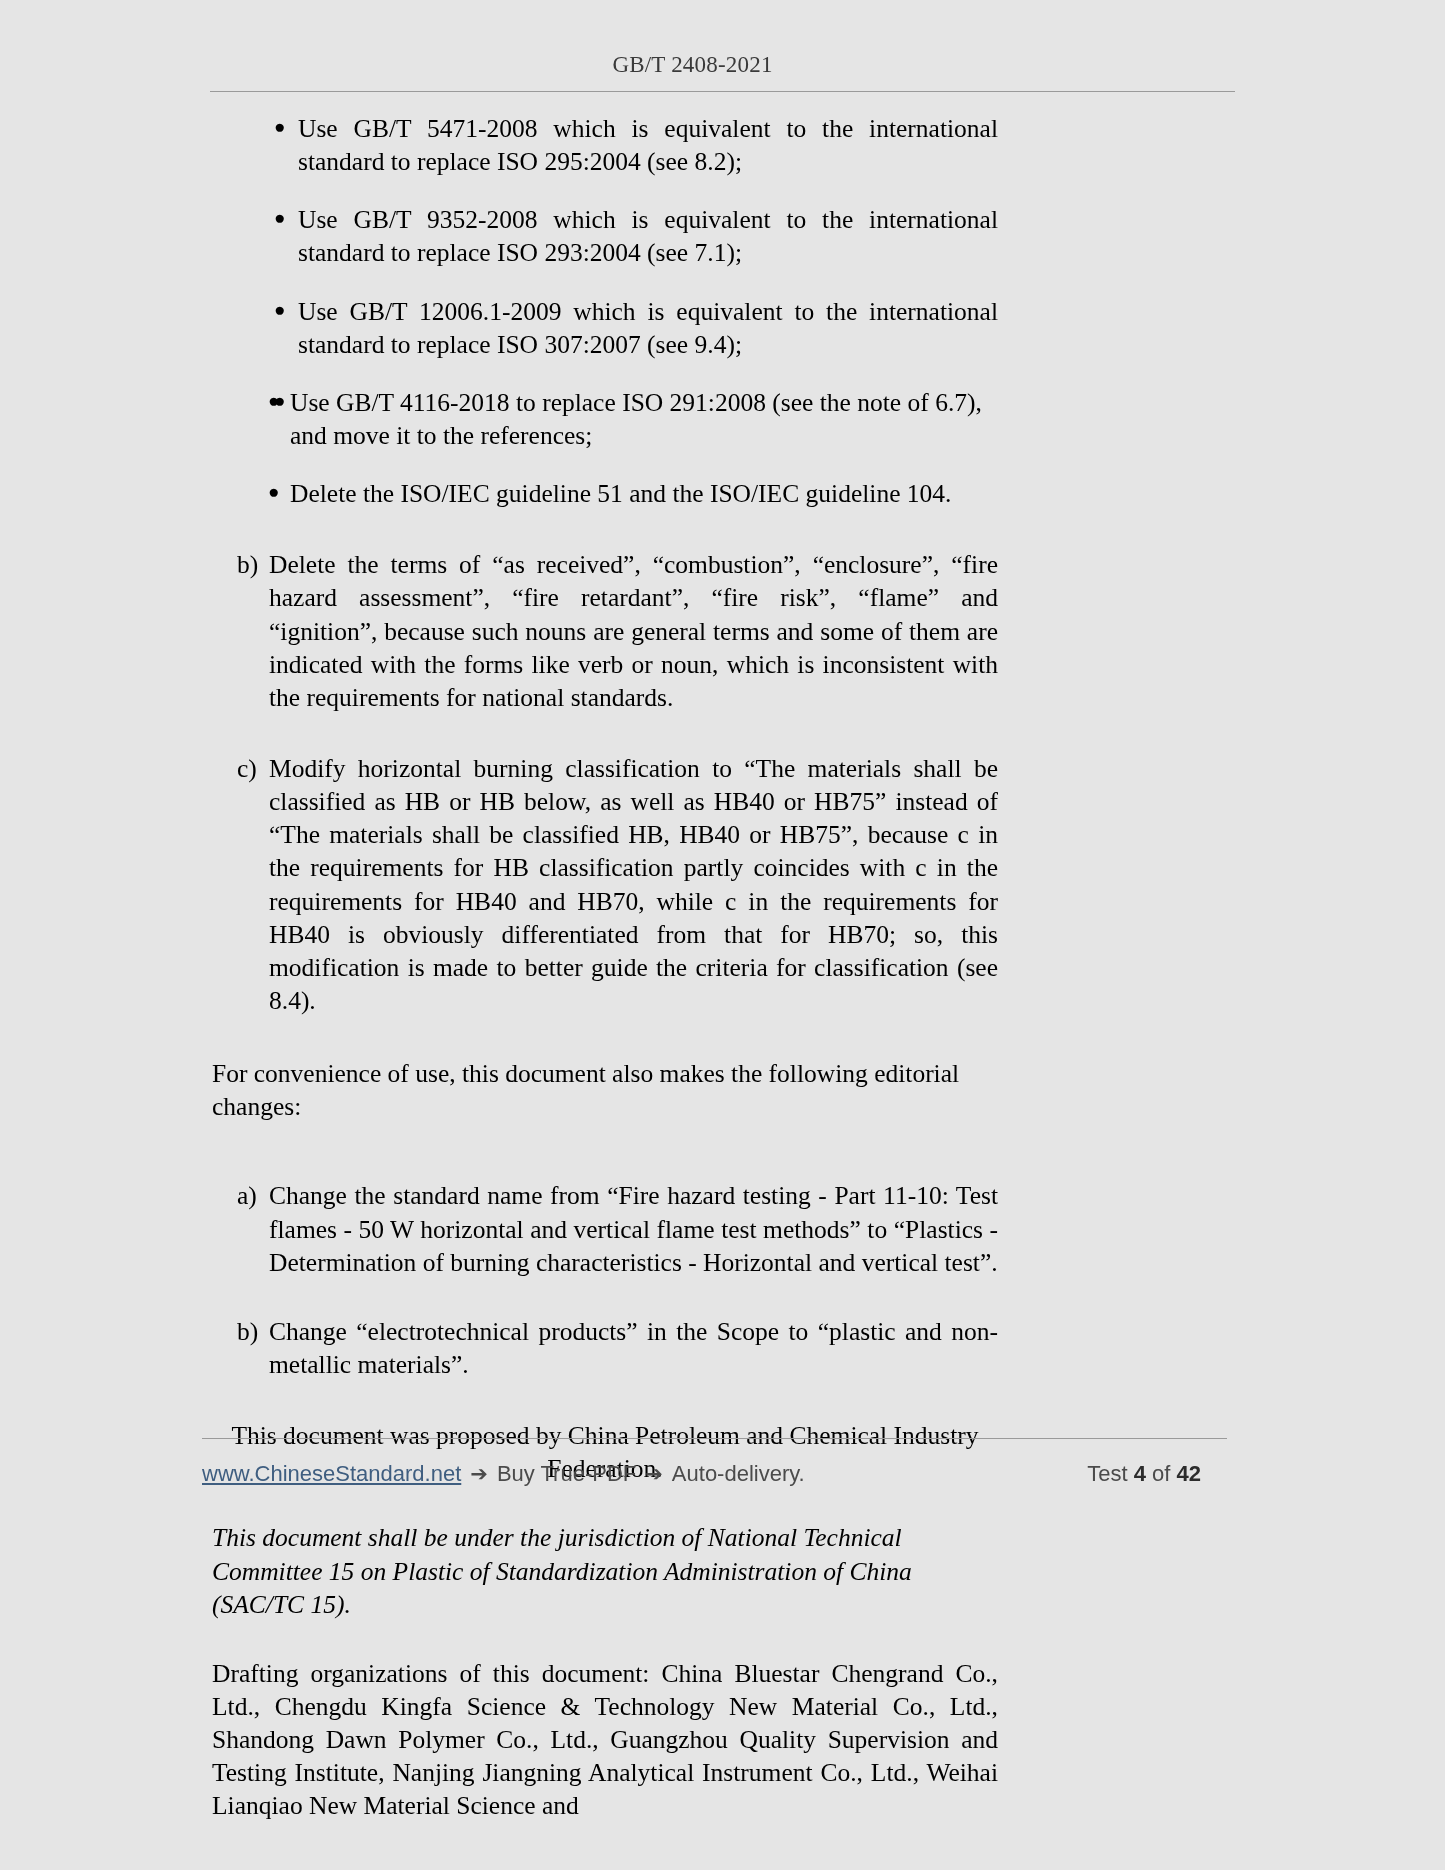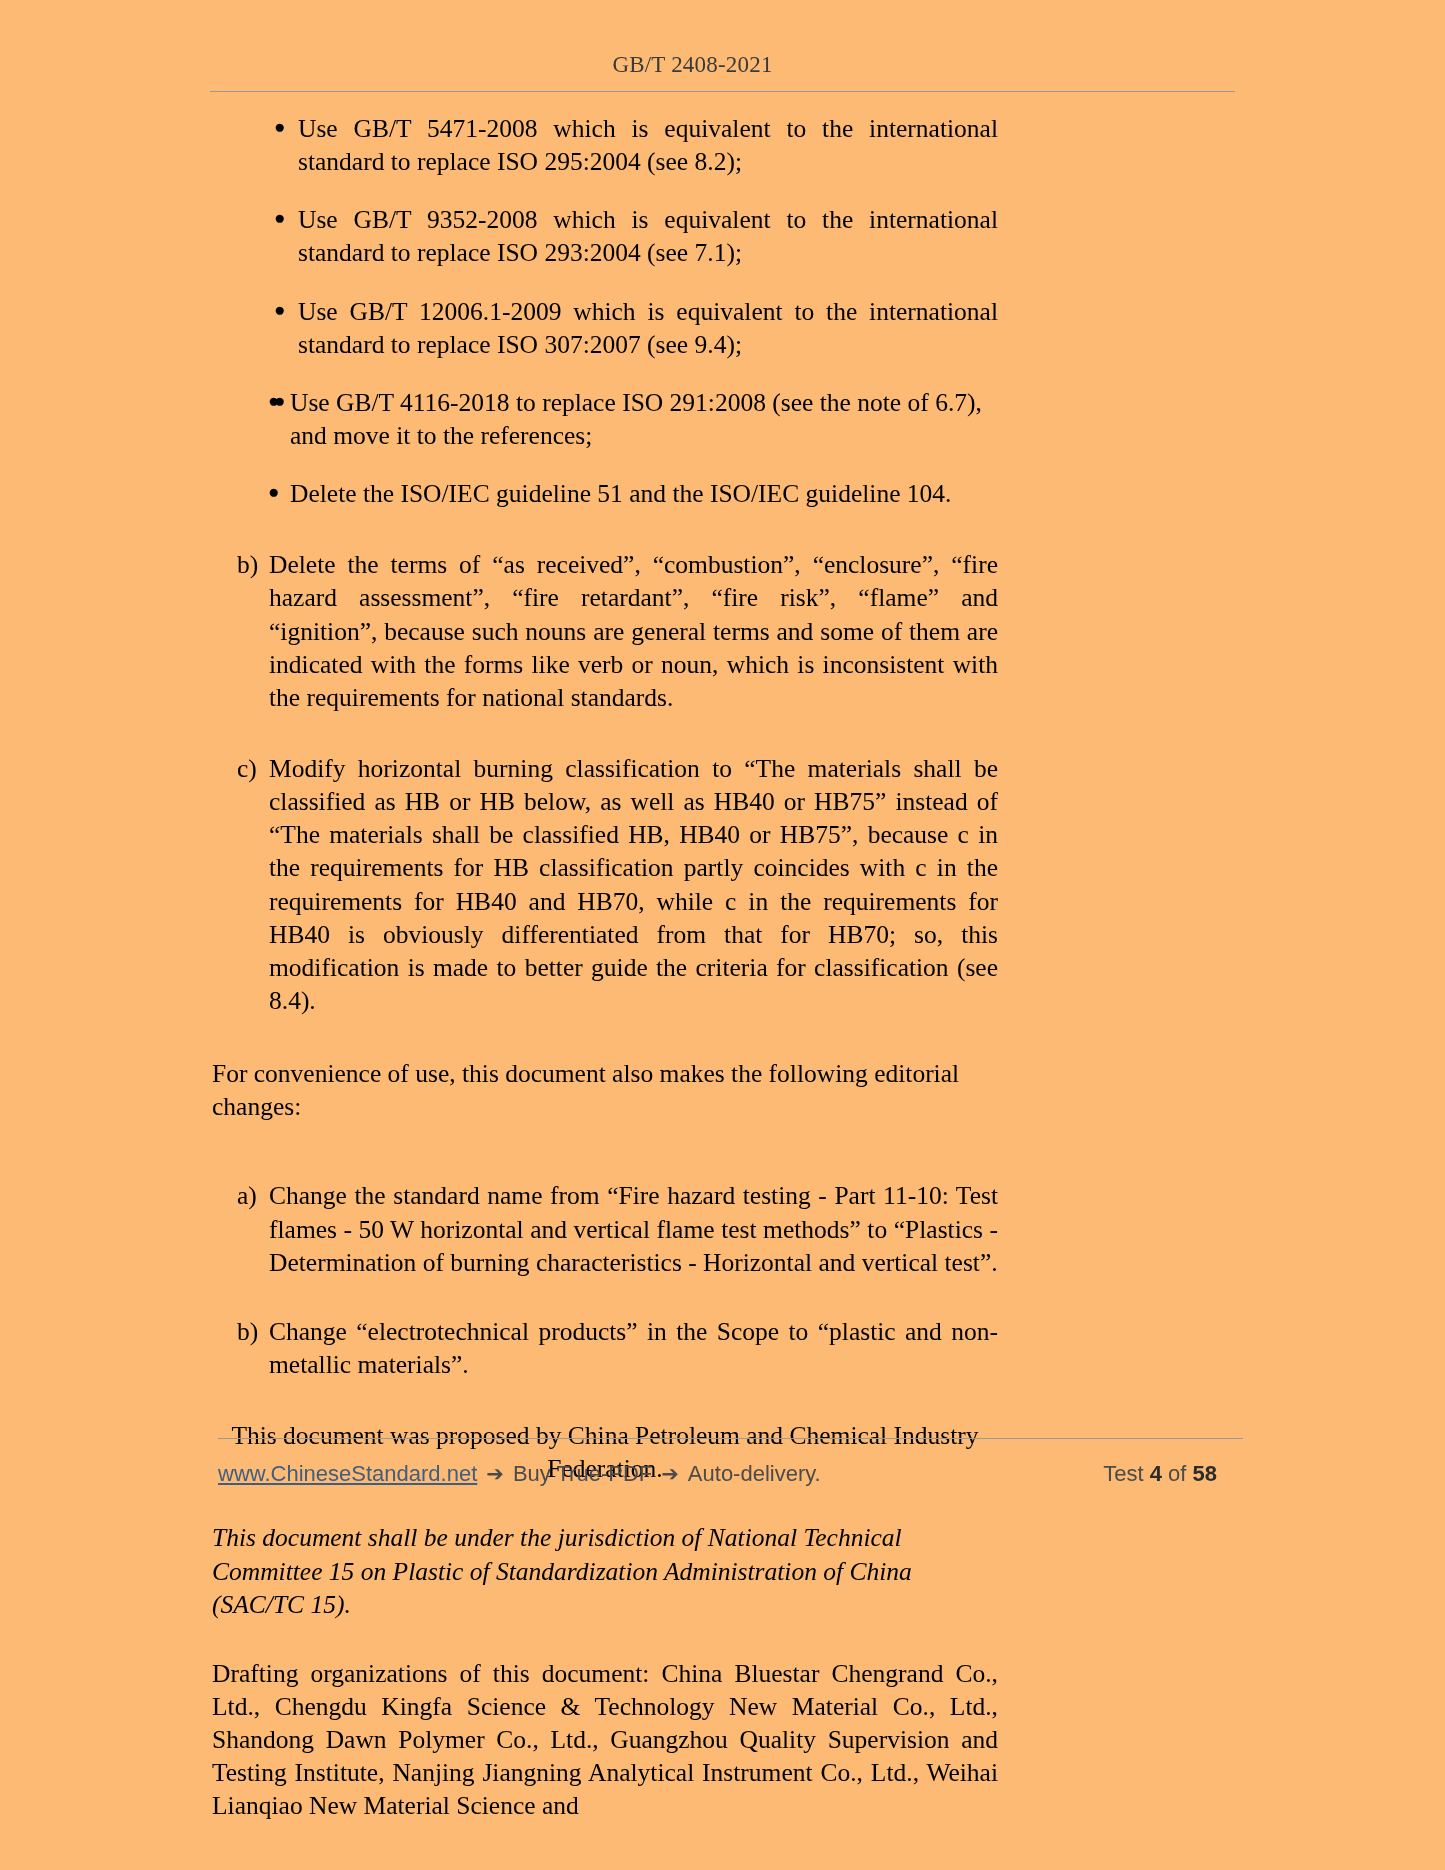--- a/index.html
+++ b/index.html
@@ -4,21 +4,21 @@
 <style>
   html, body {
     margin: 0;
     padding: 0;
     background: #ffffff;
   }
   .page {
     position: relative;
     width: 1445px;
     height: 1870px;
-    background: #fdba74;
+    background: #e5e5e5;
     font-family: "Liberation Serif", "DejaVu Serif", serif;
     color: #000000;
     box-sizing: border-box;
     overflow: hidden;
     padding-left: 24px;
   }
 
   
   .header {
     position: absolute;
@@ -84,21 +84,21 @@
   .para {
     margin: 0 0 25px 0;
     text-align: justify;
     text-justify: inter-word;
   }
   .para.nojust { text-align: left; }
 
   
   .footer {
     position: absolute;
-    left: 218px;
+    left: 202px;
     top: 1438px;
     width: 1025px;
   }
   .footer-rule {
     border-top: 1.4px solid #9a9a9a;
     width: 100%;
   }
   .footer-row {
     margin-top: 22px;
     display: flex;
@@ -203,18 +203,18 @@
         <span class="footer-link">www.ChineseStandard.net</span>
         <span class="arrow">➔</span>
         <span>Buy True-PDF</span>
         <span class="arrow">➔</span>
         <span>Auto-delivery.</span>
       </div>
       <div class="footer-right">
         <span>Test</span>
         <b>4</b>
         <span>of</span>
-        <b>58</b>
+        <b>42</b>
       </div>
     </div>
   </div>
 
 </div>
 
 </body></html>

